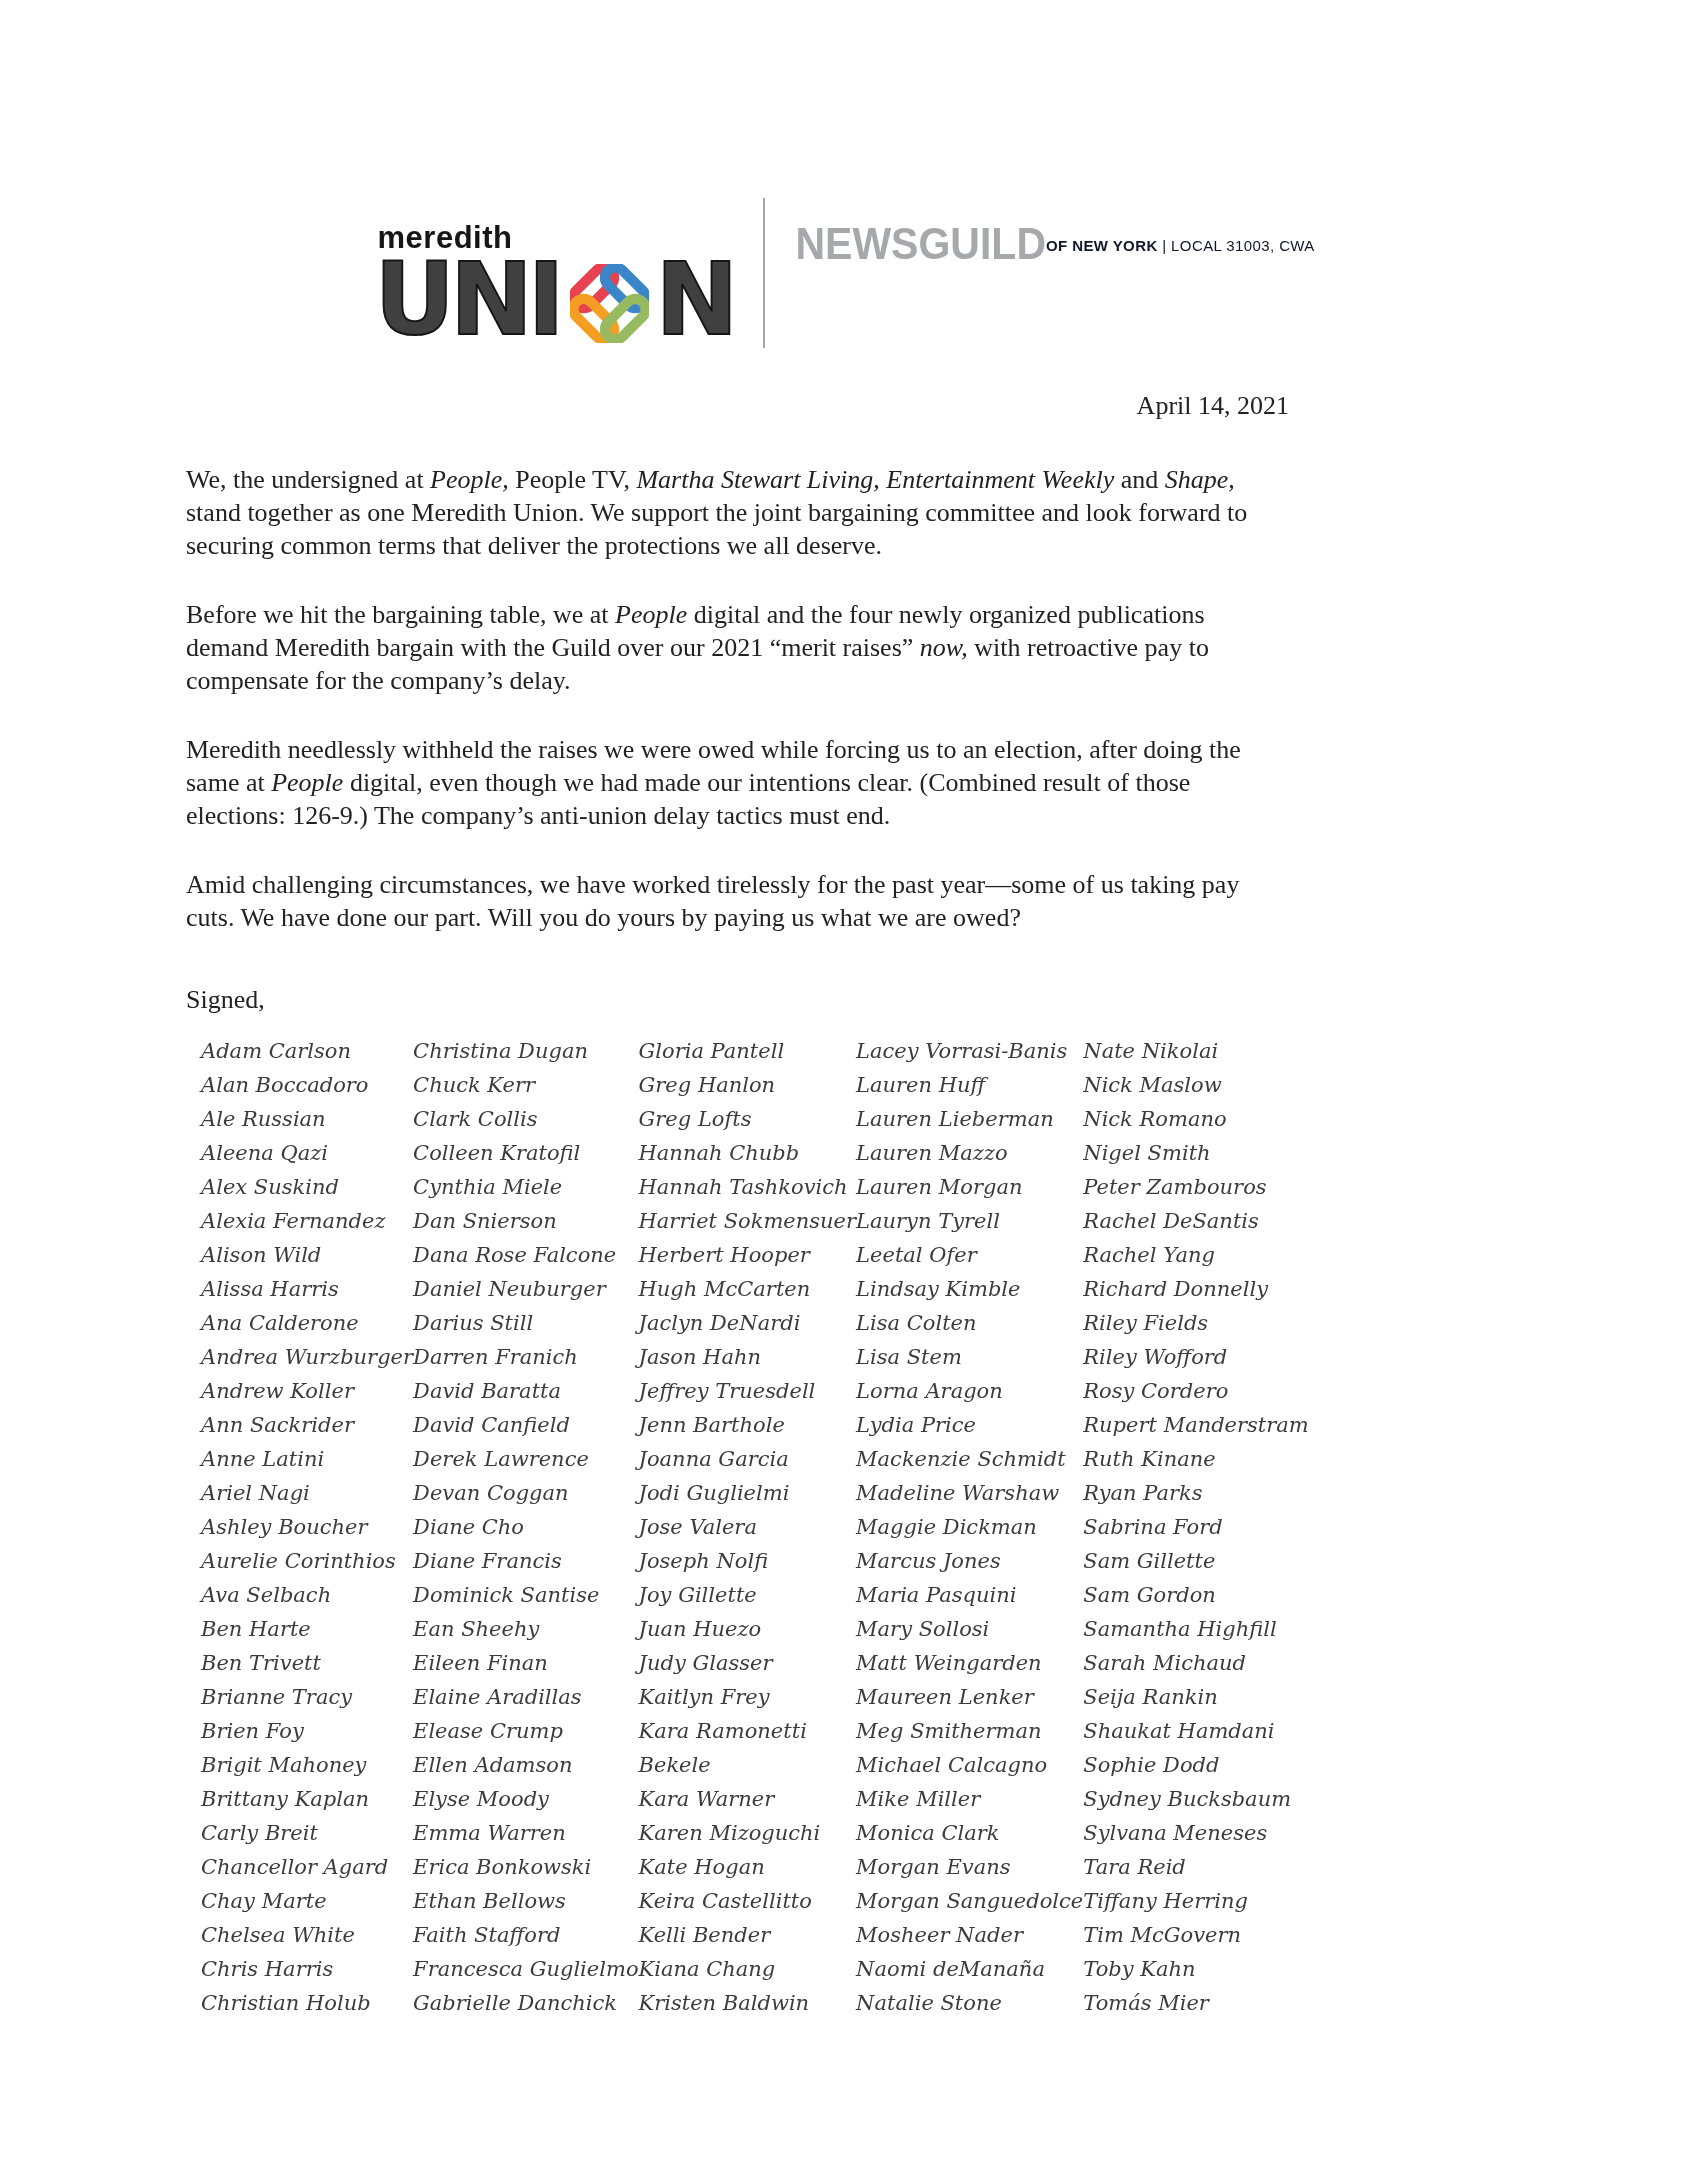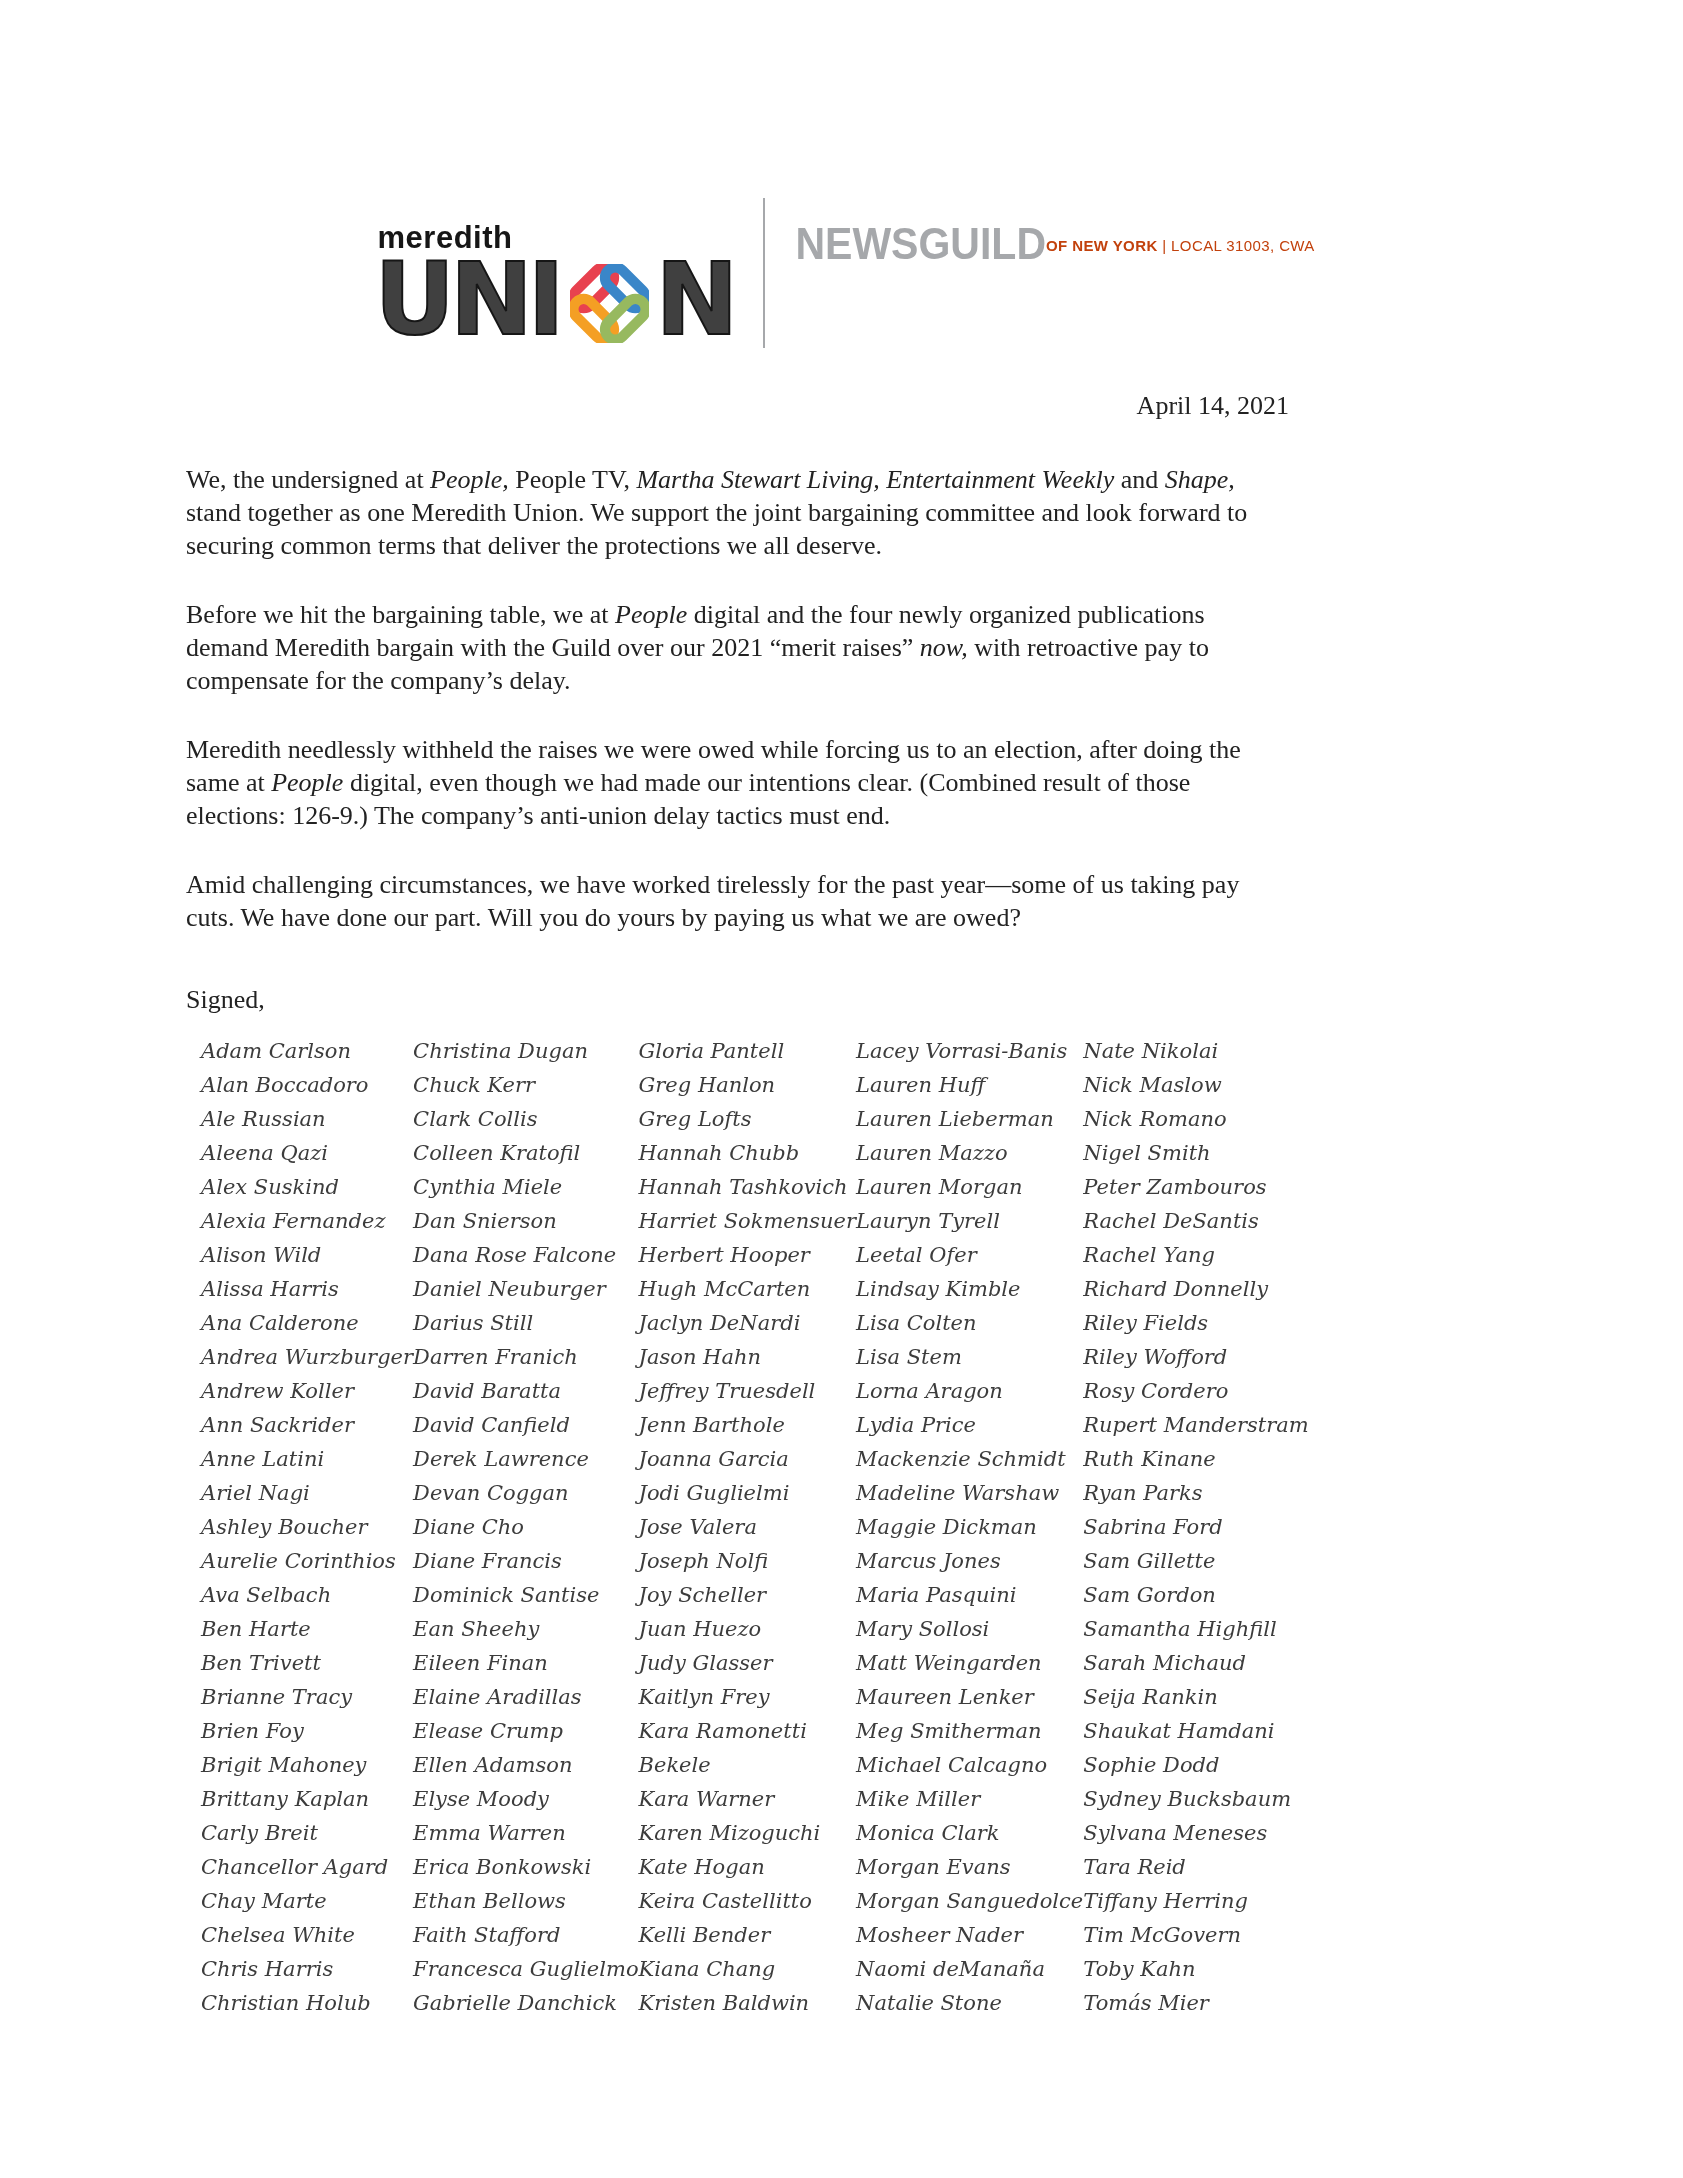--- a/index.html
+++ b/index.html
@@ -24,21 +24,21 @@
     letter-spacing:-5px; color:#404040; -webkit-text-stroke:2px #161616;
   }
   .m-union .knot { margin:0 7px 0 10px; transform:translateY(3px); }
   .logo-divider { width:2px; height:150px; background:#a6a8ab; }
   .ng-logo { display:flex; flex-direction:row; align-items:center; width:265px; }
   .ng-name {
     font-family:"Liberation Sans", sans-serif; font-weight:700; font-size:41px;
     color:#a6a8ab; letter-spacing:0; line-height:1; margin-top:3px; transform:scaleY(1.08);
   }
   .ng-sub {
-    font-family:"Liberation Sans", sans-serif; font-size:15px; color:#c2410c;
+    font-family:"Liberation Sans", sans-serif; font-size:15px; color:#0f172a;
     letter-spacing:0.4px; margin-top:6px; white-space:nowrap;
   }
   .ng-sub .b { font-weight:700; }
   
   .date { margin-top:43px; text-align:right; font-size:26px; }
   .letter-body { margin-top:42px; }
   .letter-body p { margin:0 0 36px 0; font-size:26px; line-height:33px; }
   .it { font-style:italic; }
   .signed { margin-top:51px; font-size:26px; }
   
@@ -191,21 +191,21 @@
         <div class="sig-name">Herbert Hooper</div>
         <div class="sig-name">Hugh McCarten</div>
         <div class="sig-name">Jaclyn DeNardi</div>
         <div class="sig-name">Jason Hahn</div>
         <div class="sig-name">Jeffrey Truesdell</div>
         <div class="sig-name">Jenn Barthole</div>
         <div class="sig-name">Joanna Garcia</div>
         <div class="sig-name">Jodi Guglielmi</div>
         <div class="sig-name">Jose Valera</div>
         <div class="sig-name">Joseph Nolfi</div>
-        <div class="sig-name">Joy Scheller</div>
+        <div class="sig-name">Joy Gillette</div>
         <div class="sig-name">Juan Huezo</div>
         <div class="sig-name">Judy Glasser</div>
         <div class="sig-name">Kaitlyn Frey</div>
         <div class="sig-name">Kara Ramonetti</div>
         <div class="sig-name">Bekele</div>
         <div class="sig-name">Kara Warner</div>
         <div class="sig-name">Karen Mizoguchi</div>
         <div class="sig-name">Kate Hogan</div>
         <div class="sig-name">Keira Castellitto</div>
         <div class="sig-name">Kelli Bender</div>

